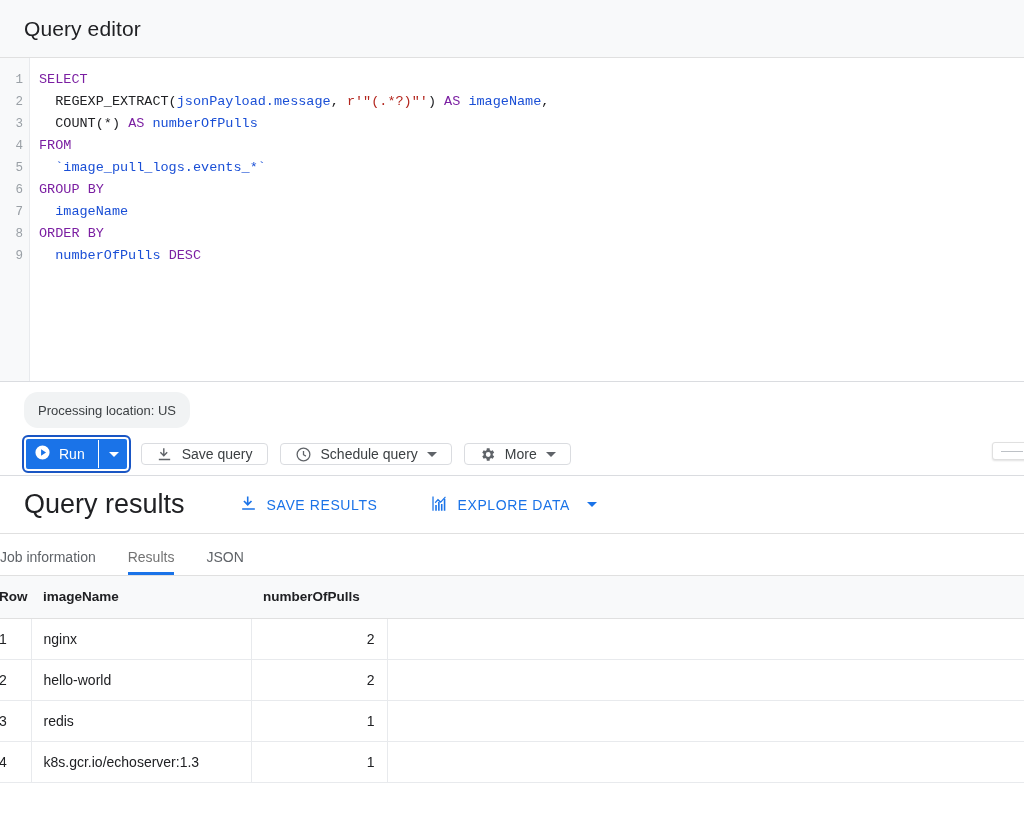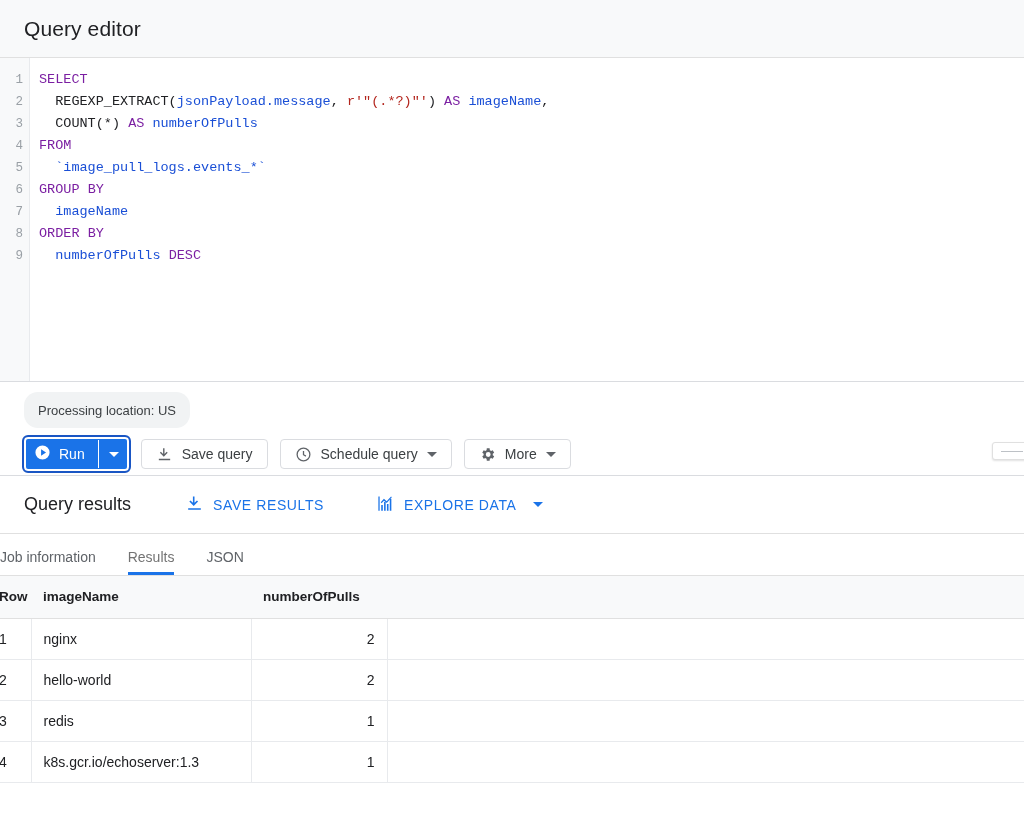--- a/index.html
+++ b/index.html
@@ -88,21 +88,21 @@
   .tri-down {
     width: 0; height: 0;
     border-left: 5px solid transparent;
     border-right: 5px solid transparent;
     border-top: 5px solid #fff;
   }
   .tri-down.dark { border-top-color: #5f6368; }
 
   .tbtn {
     display: flex; align-items: center; gap: 9px;
-    height: 30px; padding: 0 14px;
+    height: 22px; padding: 0 14px;
     background: #fff; border: 1px solid #dadce0; border-radius: 4px;
     font-size: 14px; color: #3c4043; cursor: pointer;
   }
   .tbtn .ic { display: flex; align-items: center; color: #5f6368; }
 
   
   .dots { display: grid; grid-template-columns: repeat(4,3px); gap: 2px; }
   .dots i { width: 2px; height: 2px; background: #5f6368; border-radius: 50%; display:block;}
 
   
@@ -115,21 +115,21 @@
   }
   .resize-handle span { display: block; width: 22px; height: 1px; background: #bdc1c6; }
 
   
   .results-header {
     height: 58px; display: flex; align-items: center;
     padding-left: 24px; gap: 0;
     border-bottom: 1px solid #e0e0e0;
     background: #fff;
   }
-  .results-title { font-size: 18px; font-weight: 400; color: #202124; }
+  .results-title { font-size: 27px; font-weight: 400; color: #202124; }
   .action {
     display: flex; align-items: center; gap: 9px;
     color: #1a73e8; font-size: 14px; font-weight: 500;
     letter-spacing: .6px; cursor: pointer;
   }
   .status {
     padding: 16px 0 10px 0; margin-left: 0;
     font-size: 13.5px; color: #3c4043;
   }
 

